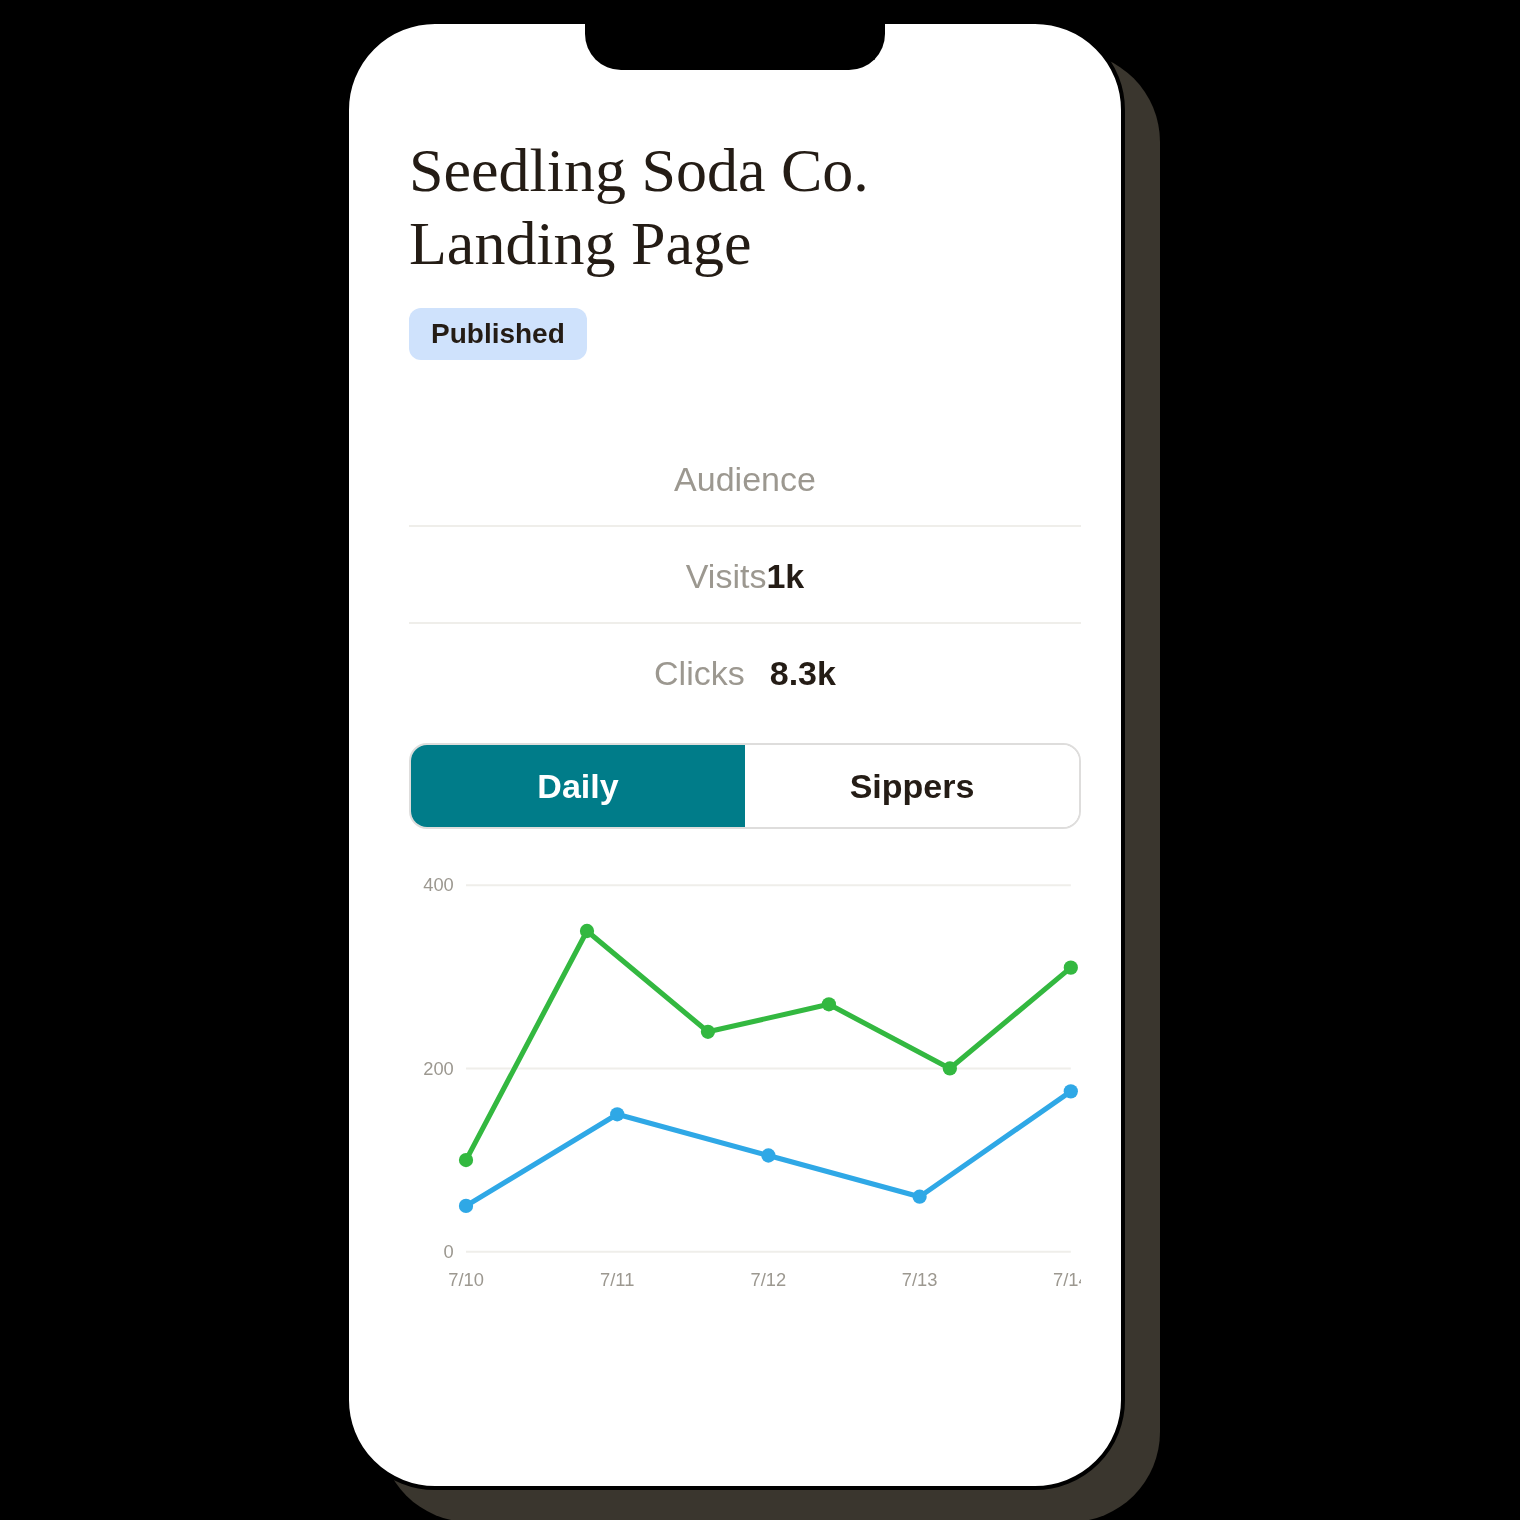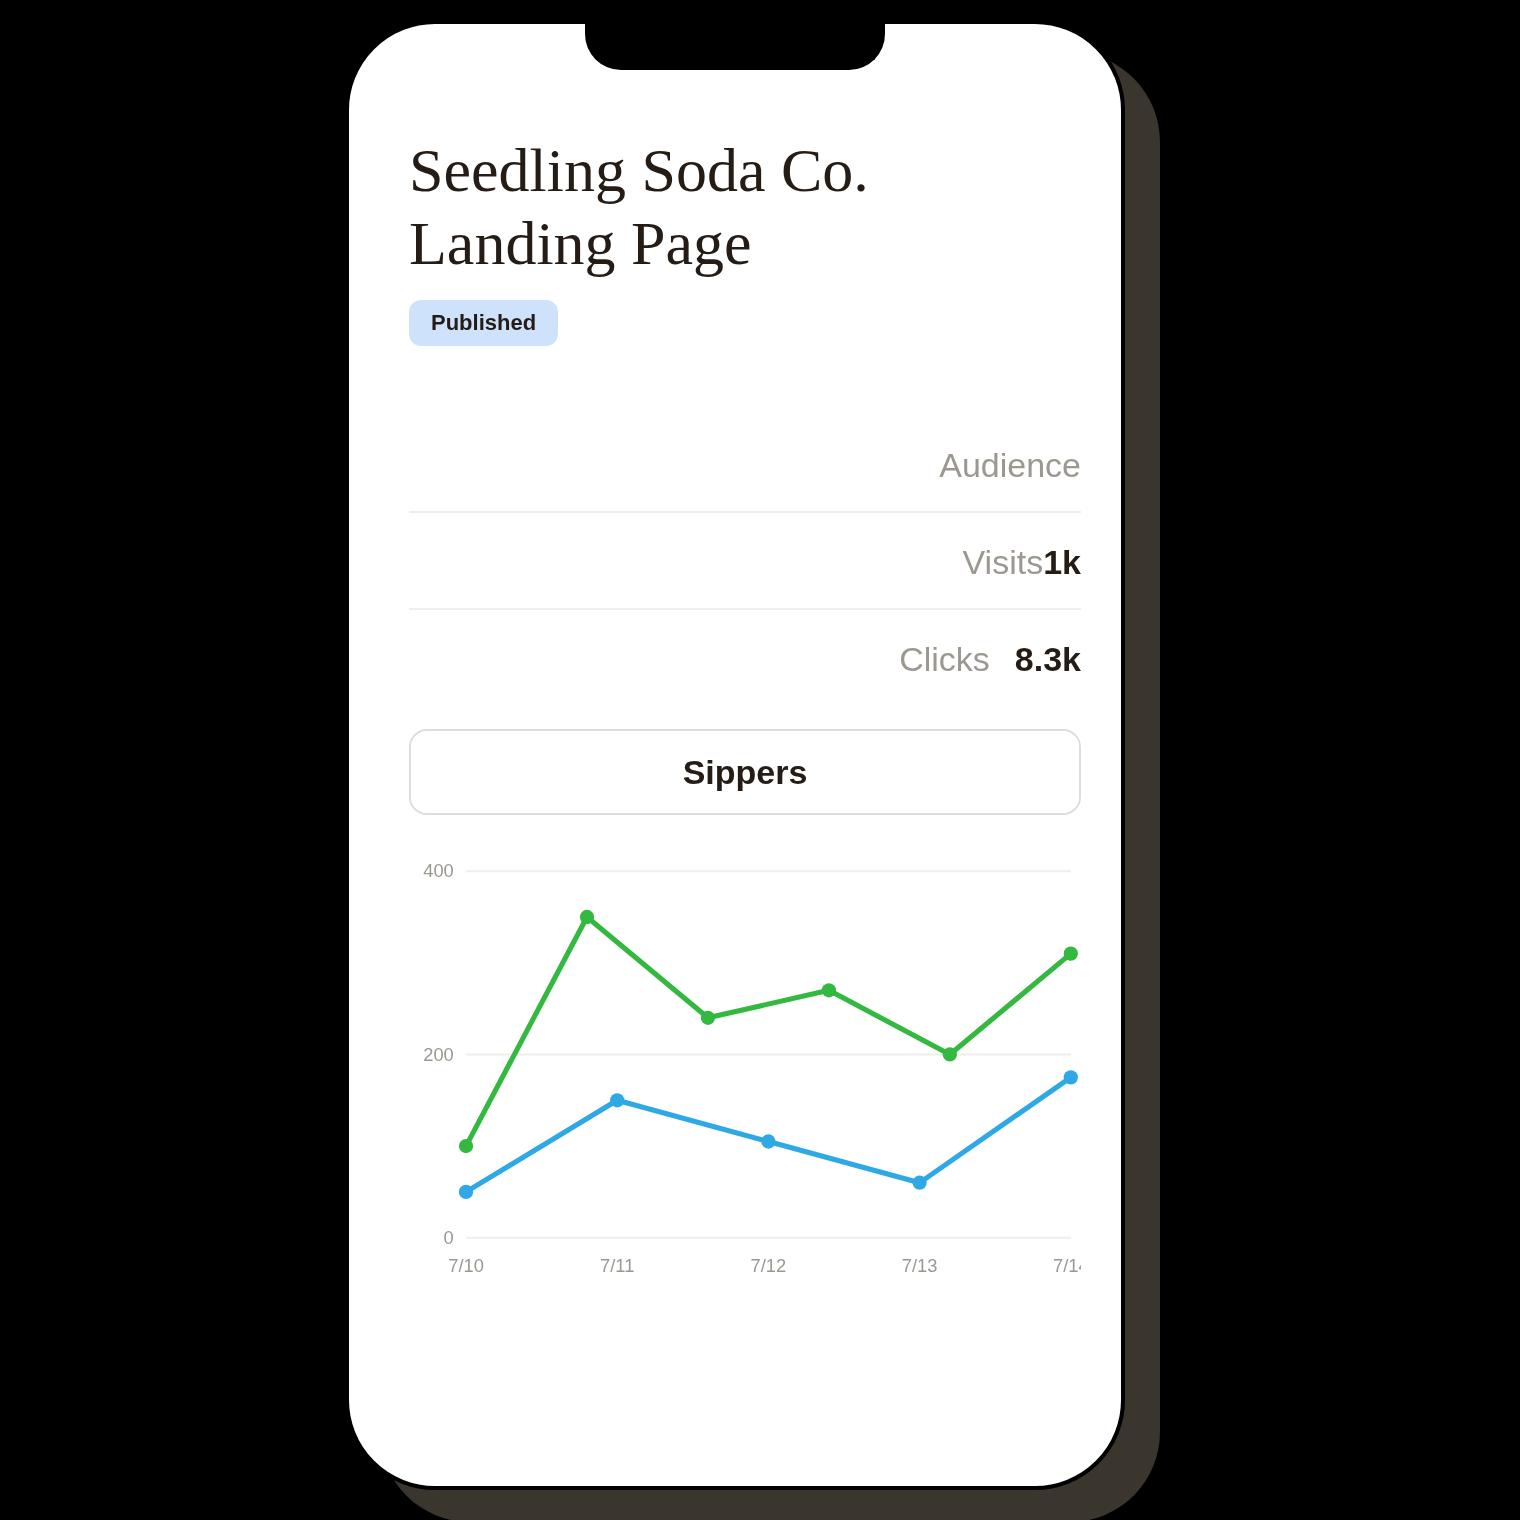--- a/index.html
+++ b/index.html
@@ -54,34 +54,34 @@
   }
   .title {
     font-family: Georgia, "Times New Roman", serif;
     font-size: 62px;
     line-height: 1.18;
     font-weight: 400;
     color: #241c15;
   }
   .status-badge {
     display: inline-block;
-    margin-top: 20px;
+    margin-top: 28px;
     background: #cfe2fc;
     color: #241c15;
-    font-size: 22px;
+    font-size: 28px;
     font-weight: 600;
     padding: 10px 22px;
     border-radius: 12px;
   }
   .metrics {
     margin-top: 70px;
   }
   .metric-row {
     display: flex;
-    justify-content: flex-end;
+    justify-content: center;
     align-items: baseline;
     padding: 30px 0 26px 0;
     border-bottom: 2px solid #efeeea;
   }
   .metric-row:last-child { border-bottom: none; gap: 25px; }
   .metric-label {
     font-size: 34px;
     color: #9c9890;
     font-weight: 400;
   }
@@ -159,20 +159,21 @@
           <span class="metric-label">Visits</span>
           <span class="metric-value">1k</span>
         </div>
         <div class="metric-row">
           <span class="metric-label">Clicks</span>
           <span class="metric-value">8.3k</span>
         </div>
       </div>
 
       <div class="seg">
+        <button class="active">Daily</button>
         <button>Sippers</button>
       </div>
 
       <div class="chart-wrap">
         <svg id="chart" class="chart-svg" viewBox="0 0 660 420">
             <line x1="56" x2="650" y1="370" y2="370" class="gridline"></line>
             <text x="44" y="376" text-anchor="end" class="tick-label">0</text>
             <line x1="56" x2="650" y1="190" y2="190" class="gridline"></line>
             <text x="44" y="196" text-anchor="end" class="tick-label">200</text>
             <line x1="56" x2="650" y1="10" y2="10" class="gridline"></line>

